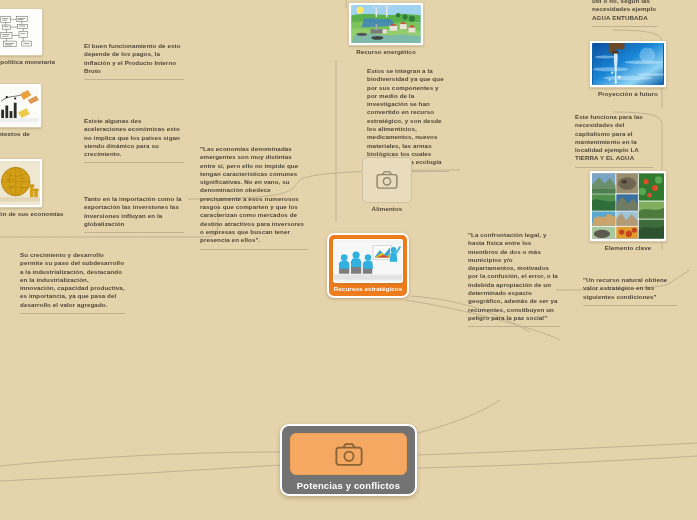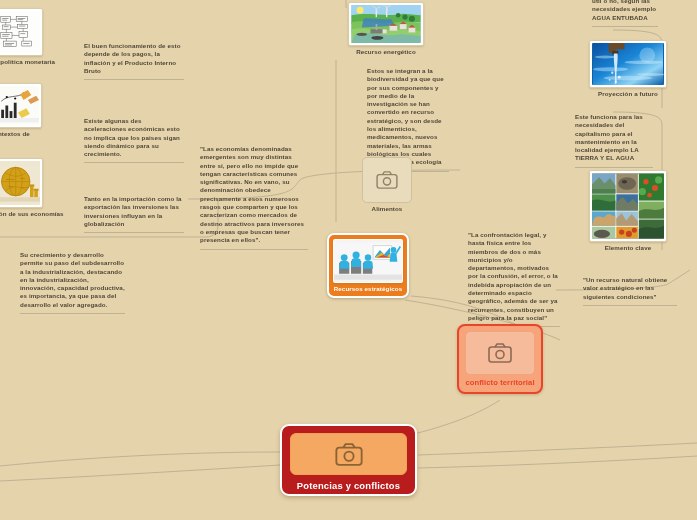--- a/index.html
+++ b/index.html
@@ -59,21 +59,21 @@
     background:#f7a47a;border:2px solid #e8452a;border-radius:8px;
     box-sizing:border-box;text-align:center;padding:5px 6px 3px 6px;
     box-shadow:0 1px 3px rgba(90,60,20,.25);
   }
   .selected .phbox{background:#f6bb9b;border:1px solid #f0a57e;border-radius:5px;}
   .selected .cam{stroke:#8b6b57;}
   .selected .caption{color:#e8452a;font-size:7.6px;margin-top:3px;font-weight:bold;}
 
   
   .bignode{
-    background:#b91c1c;border:2px solid #ffffff;border-radius:9px;
+    background:#737373;border:2px solid #ffffff;border-radius:9px;
     box-sizing:border-box;text-align:center;padding:7px 8px 5px 8px;
     box-shadow:0 2px 4px rgba(90,60,20,.3);
   }
   .bignode .phbox{background:#f4a862;border:1px solid #f0a154;border-radius:6px;}
   .bignode .cam{stroke:#8a6434;}
   .bignode .caption{color:#ffffff;font-size:9.4px;margin-top:5px;font-weight:bold;letter-spacing:.2px;}
 
   
   .pic.diagram{background:#fdfdfb;}
   .pic.sketch{background:#fbfbf8;}
@@ -318,30 +318,20 @@
       </div>
     </div>
     <div class="caption">Recursos estratégicos</div>
   </div>
 
   <div class="node textnode" style="left:468px;top:231px;width:92px;">
     <div>"La confrontación legal, y hasta física entre los miembros de dos o más municipios y/o departamentos, motivados por la confusión, el error, o la indebida apropiación de un determinado espacio geográfico, además de ser ya recurrentes, constibuyen un peligro para la paz social"</div>
     <div class="rule"></div>
   </div>
 
-  <div class="node selected" style="left:457px;top:324px;width:86px;height:70px;">
-    <div class="phbox" style="height:44px;">
-      <svg width="24" height="20" viewBox="0 0 24 20">
-        <rect class="cam" x="1" y="4" width="22" height="15" rx="2.5"></rect>
-        <path class="cam" d="M7,4 L9,1 L15,1 L17,4"></path>
-        <circle class="cam" cx="12" cy="11.5" r="4"></circle>
-      </svg>
-    </div>
-    <div class="caption">conflicto territorial</div>
-  </div>
 
   <div class="node textnode" style="left:592px;top:-3px;width:66px;">
     <div>util o no, según las necesidades ejemplo AGUA ENTUBADA</div>
     <div class="rule"></div>
   </div>
 
   <div class="node imgnode" style="left:589px;top:40px;width:78px;">
     <div class="imgframe" style="height:48px;">
       <div class="pic water">
         <svg width="100%" height="100%" viewBox="0 0 80 48">

